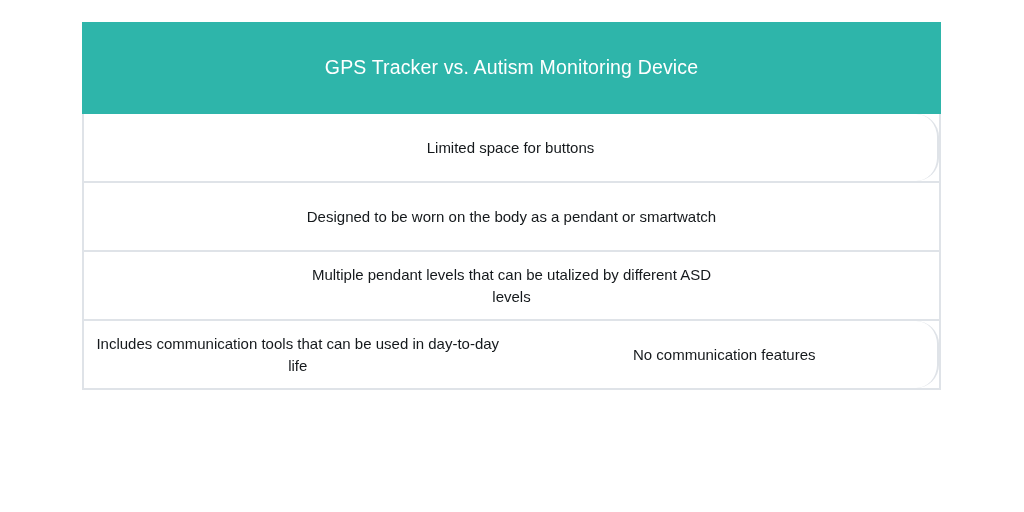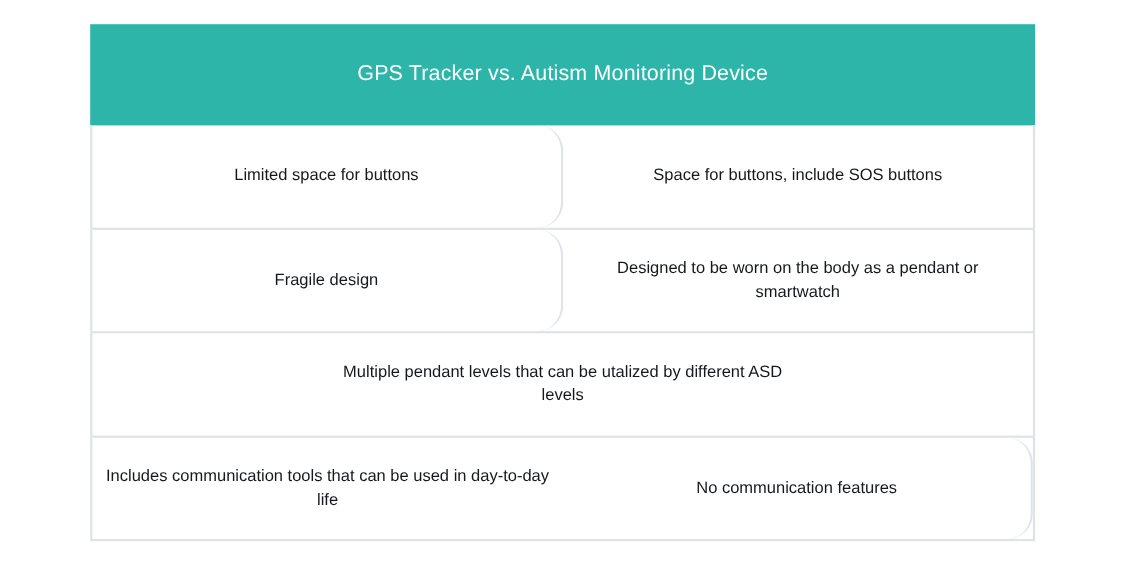--- a/index.html
+++ b/index.html
@@ -19,21 +19,21 @@
     width: 1024px;
     height: 512px;
     background: #ffffff;
   }
 
   .comparison-table {
     position: absolute;
     left: 82px;
     top: 22px;
     width: 859px;
-    height: 470px;
+    height: 368px;
     box-sizing: border-box;
     display: flex;
     flex-direction: column;
     background: #ffffff;
   }
 
   .table-header {
     flex: 0 0 92px;
     background: #2eb5aa;
     display: flex;
@@ -112,29 +112,23 @@
     <div class="table-header">
       <div class="table-header-title">GPS Tracker vs. Autism Monitoring Device</div>
     </div>
 
     <div class="table-body">
 
       <div class="table-row">
         <div class="cell cell-left">
           <span class="cell-text">Limited space for buttons</span>
         </div>
-        <div class="cell cell-right">
-          <span class="cell-text">Space for buttons, include SOS buttons</span>
-        </div>
       </div>
 
       <div class="table-row">
-        <div class="cell cell-left">
-          <span class="cell-text">Fragile design</span>
-        </div>
         <div class="cell cell-right">
           <span class="cell-text">Designed to be worn on the body as a pendant or smartwatch</span>
         </div>
       </div>
 
       <div class="table-row">
         <div class="cell cell-right">
           <span class="cell-text">Multiple pendant levels that can be utalized by different ASD levels</span>
         </div>
       </div>

